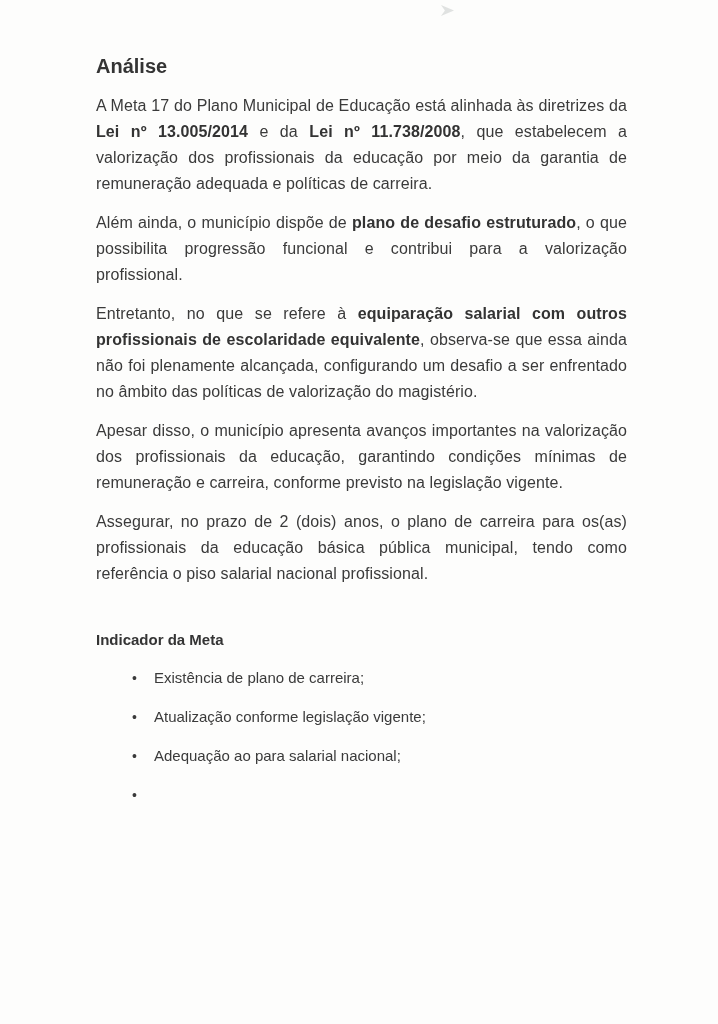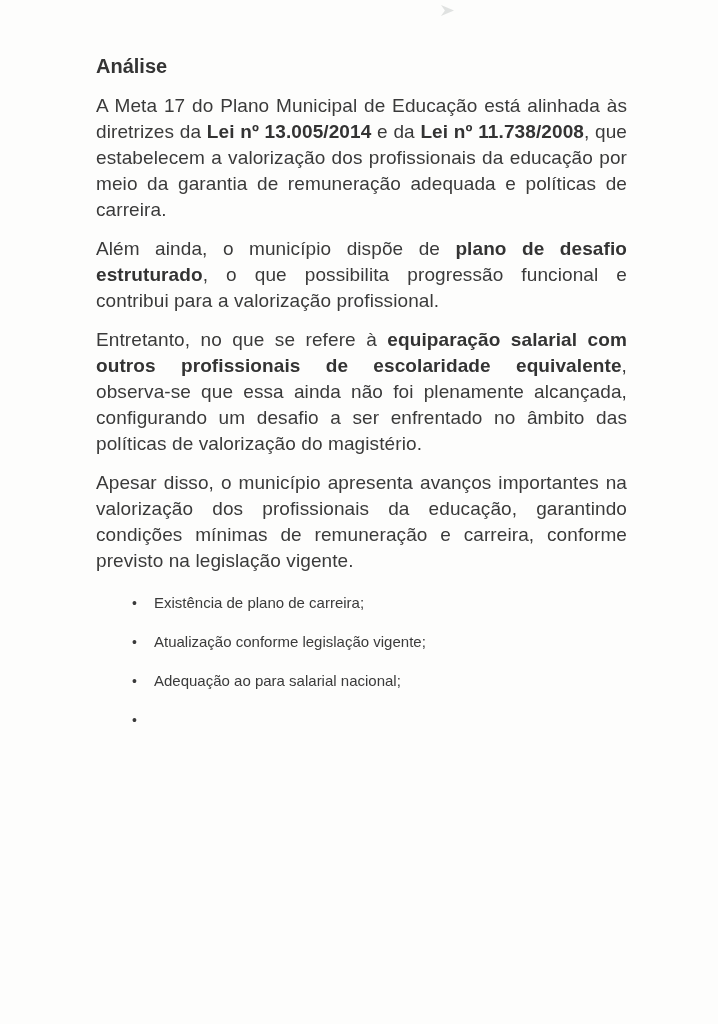--- a/index.html
+++ b/index.html
@@ -36,21 +36,21 @@
     color: #3a3a3a;
   }
   .h-analise {
     font-size: 20px;
     font-weight: 700;
     color: #343434;
     margin: 0 0 18px 0;
     line-height: 18px;
   }
   .para {
-    font-size: 19px;
+    font-size: 16px;
     line-height: 26px;
     text-align: justify;
     margin: 0 0 13px 0;
     color: #3a3a3a;
     letter-spacing: 0.1px;
   }
   .para .b { font-weight: 700; color: #333333; }
   .h-meta18 {
     font-size: 18.5px;
     font-weight: 700;
@@ -102,21 +102,23 @@
     <p class="para"><span>A Meta 17 do Plano Municipal de Educação está alinhada às diretrizes da </span><span class="b">Lei nº 13.005/2014</span><span> e da </span><span class="b">Lei nº 11.738/2008</span><span>, que estabelecem a valorização dos profissionais da educação por meio da garantia de remuneração adequada e políticas de carreira.</span></p>
 
 
     <p class="para"><span>Além ainda, o município dispõe de </span><span class="b">plano de desafio estruturado</span><span>, o que possibilita progressão funcional e contribui para a valorização profissional.</span></p>
 
     <p class="para"><span>Entretanto, no que se refere à </span><span class="b">equiparação salarial com outros profissionais de escolaridade equivalente</span><span>, observa-se que essa ainda não foi plenamente alcançada, configurando um desafio a ser enfrentado no âmbito das políticas de valorização do magistério.</span></p>
 
     <p class="para"><span>Apesar disso, o município apresenta avanços importantes na valorização dos profissionais da educação, garantindo condições mínimas de remuneração e carreira, conforme previsto na legislação vigente.</span></p>
 
 
+    <p class="para p-meta-desc"><span>Assegurar, no prazo de 2 (dois) anos, o plano de carreira para os(as) profissionais da educação básica pública municipal, tendo como referência o piso salarial nacional profissional.</span></p>
 
+    <h3 class="h-indicador">Indicador da Meta</h3>
 
     <ul class="indicator-list">
       <li>
         <span class="bullet">•</span>
         <span>Existência de plano de carreira;</span>
       </li>
       <li>
         <span class="bullet">•</span>
         <span>Atualização conforme legislação vigente;</span>
       </li>

